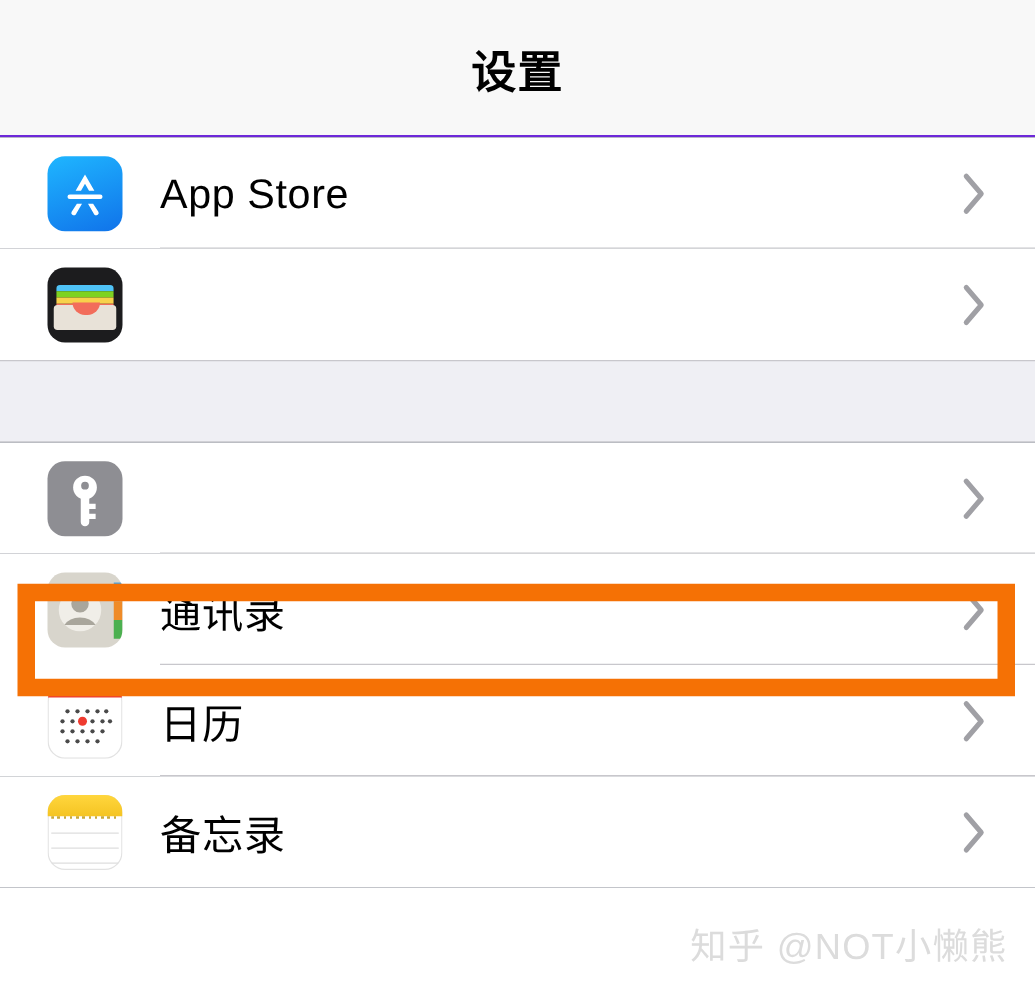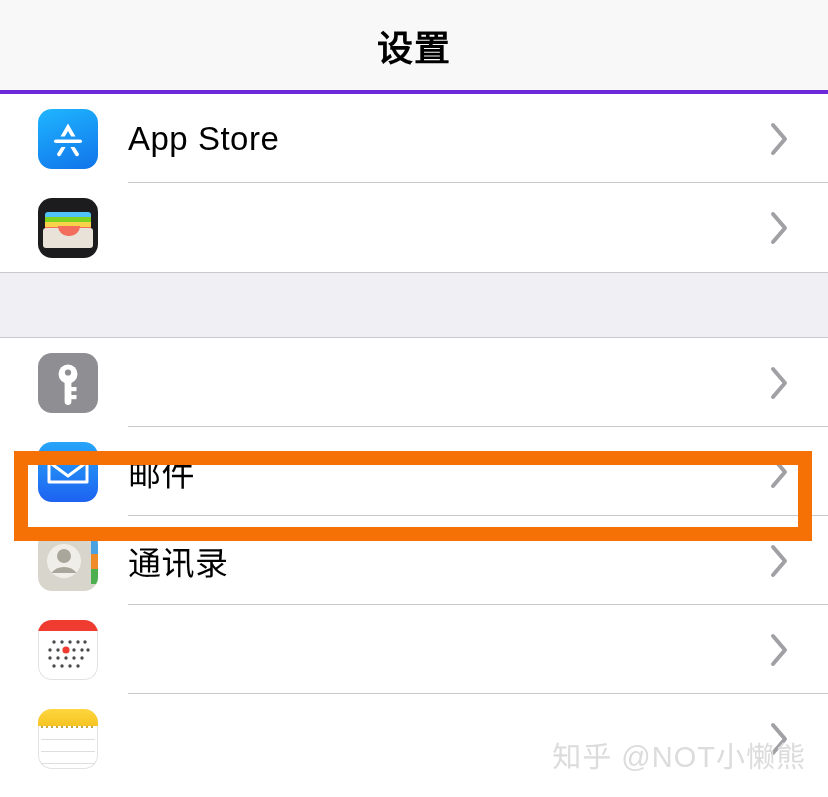--- a/index.html
+++ b/index.html
@@ -12,23 +12,23 @@
     width: 828px;
     height: 797px;
     overflow: hidden;
     font-family: "Liberation Sans", "DejaVu Sans", sans-serif;
     -webkit-font-smoothing: antialiased;
     position: relative;
   }
 
   
   .nav-header {
-    height: 94px;
+    height: 110px;
     background: #f8f8f8;
-    border-bottom: 4px solid #6d28d9;
+    border-bottom: 2px solid #6d28d9;
     box-sizing: border-box;
     display: flex;
     align-items: center;
     justify-content: center;
     position: relative;
   }
   .nav-title {
     font-size: 36px;
     font-weight: bold;
     color: #000000;
@@ -277,35 +277,20 @@
         </svg>
       </div>
       <div class="chevron">
         <svg width="20" height="34" viewBox="0 0 20 34">
             <path d="M3 3 L15 17 L3 31" fill="none" stroke="#a0a0a5" stroke-width="4" stroke-linecap="round" stroke-linejoin="round"></path>
           </svg>
       </div>
       <div class="sep"></div>
     </div>
 
-    <div class="row">
-      <div class="icon-box ic-mail">
-        <svg width="60" height="60" viewBox="0 0 60 60" aria-hidden="true">
-          <path d="M11 20 L49 20 L49 40 L11 40 Z" fill="none" stroke="#ffffff" stroke-width="3" stroke-linejoin="round"></path>
-          <path d="M11 20 L30 34 L49 20" fill="none" stroke="#ffffff" stroke-width="3" stroke-linejoin="round" stroke-linecap="round"></path>
-        </svg>
-      </div>
-      <div class="row-label">邮件</div>
-      <div class="chevron">
-        <svg width="20" height="34" viewBox="0 0 20 34">
-            <path d="M3 3 L15 17 L3 31" fill="none" stroke="#a0a0a5" stroke-width="4" stroke-linecap="round" stroke-linejoin="round"></path>
-          </svg>
-      </div>
-      <div class="sep"></div>
-    </div>
 
     <div class="row">
       <div class="icon-box ic-contacts">
         <svg width="60" height="60" viewBox="0 0 60 60" aria-hidden="true">
           <circle cx="26" cy="30" r="17" fill="#f0eee8"></circle>
           <circle cx="26" cy="25" r="7" fill="#a9a69c"></circle>
           <path d="M13.5 42 A14 11 0 0 1 38.5 42 Z" fill="#a9a69c"></path>
         </svg>
         <div class="tabs">
           <i class="t1"></i>
@@ -343,36 +328,38 @@
               <circle cx="36" cy="38" r="1.7"></circle>
               <circle cx="44" cy="38" r="1.7"></circle>
             <circle cx="16" cy="46" r="1.7"></circle>
               <circle cx="24" cy="46" r="1.7"></circle>
               <circle cx="32" cy="46" r="1.7"></circle>
               <circle cx="40" cy="46" r="1.7"></circle>
           </g>
           <circle cx="28" cy="30" r="3.6" fill="#ef3b30"></circle>
         </svg>
       </div>
+      <div class="row-label">日历</div>
       <div class="chevron">
         <svg width="20" height="34" viewBox="0 0 20 34">
             <path d="M3 3 L15 17 L3 31" fill="none" stroke="#a0a0a5" stroke-width="4" stroke-linecap="round" stroke-linejoin="round"></path>
           </svg>
       </div>
       <div class="sep"></div>
     </div>
 
     <div class="row no-sep">
       <div class="icon-box ic-notes">
         <div class="top"></div>
         <div class="dots"></div>
         <div class="rule" style="top:30px"></div>
         <div class="rule" style="top:42px"></div>
         <div class="rule" style="top:54px"></div>
       </div>
+      <div class="row-label">备忘录</div>
       <div class="chevron">
         <svg width="20" height="34" viewBox="0 0 20 34">
             <path d="M3 3 L15 17 L3 31" fill="none" stroke="#a0a0a5" stroke-width="4" stroke-linecap="round" stroke-linejoin="round"></path>
           </svg>
       </div>
     </div>
 
   </div>
 
   <div class="highlight-wrap" style="top:357px; height:90px;"></div>

